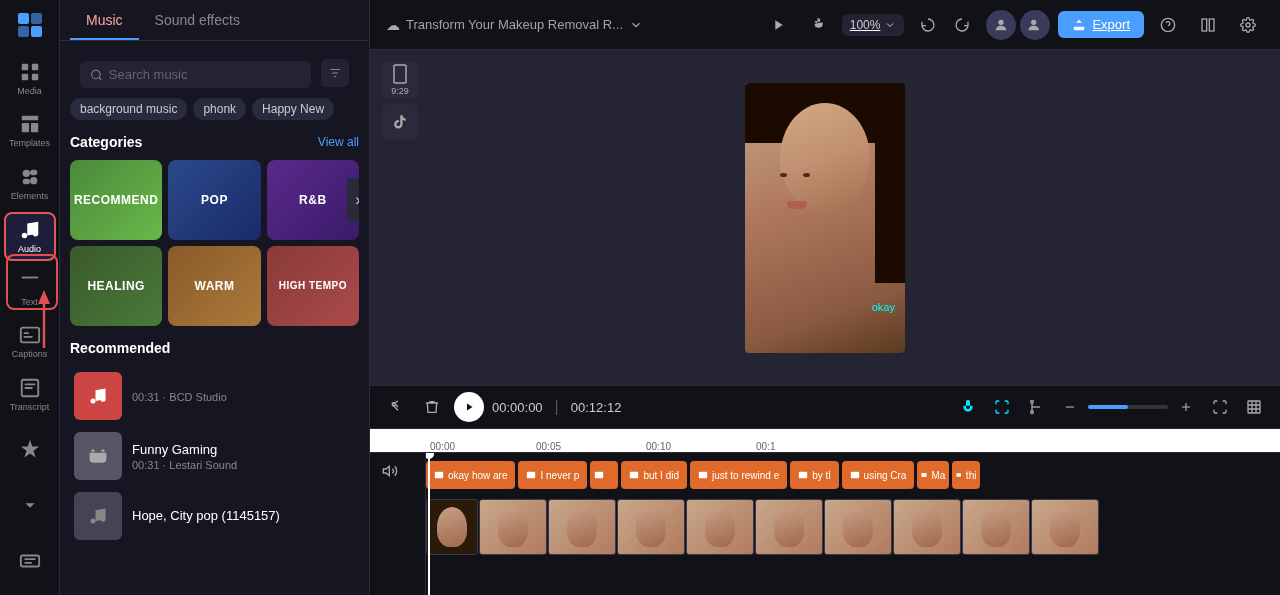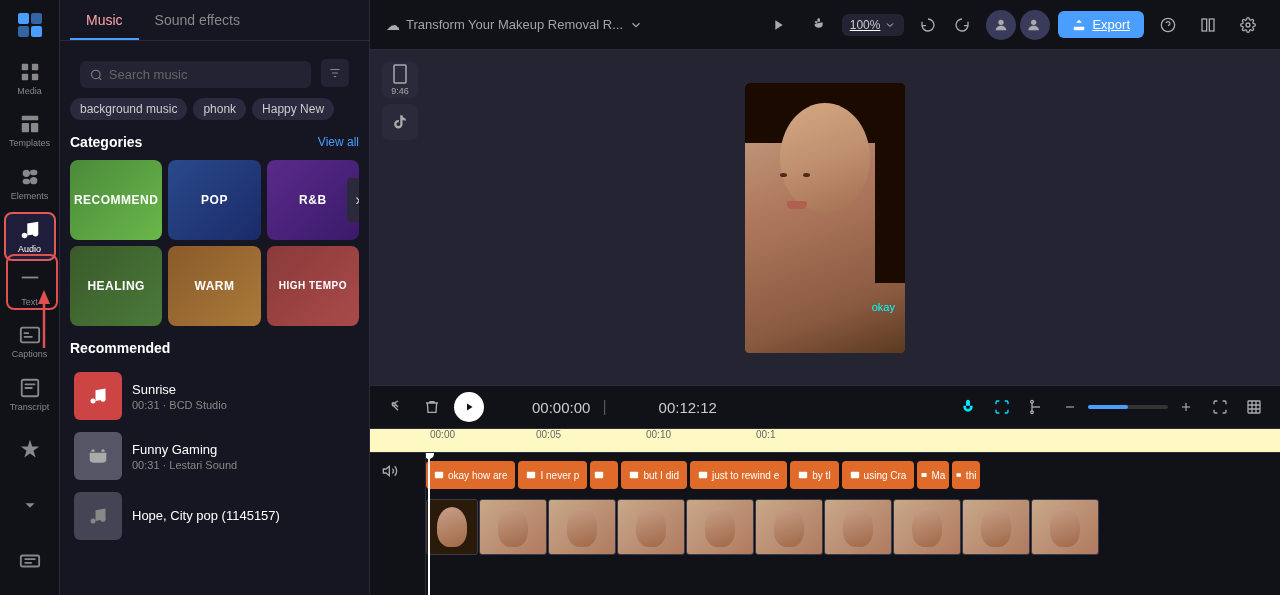--- a/index.html
+++ b/index.html
@@ -270,43 +270,43 @@
       width: 28px; height: 28px;
       background: none; border: none; border-radius: 5px;
       color: #aaa; cursor: pointer; display: flex; align-items: center; justify-content: center;
     }
     .play-btn-circle {
       width: 30px; height: 30px; border-radius: 50%;
       background: #fff; display: flex; align-items: center; justify-content: center;
       cursor: pointer;
     }
     .play-btn-circle svg { color: #111; }
-    .time-display { font-size: 15px; color: #ccc; margin-left: 40px; }
+    .time-display { font-size: 13px; color: #ccc; }
     .time-sep { color: #555; margin: 0 4px; }
     .timeline-right-controls { margin-left: auto; display: flex; align-items: center; gap: 6px; }
     .zoom-timeline { display: flex; align-items: center; gap: 4px; }
     .zoom-track {
       width: 80px; height: 4px; background: #333; border-radius: 2px; position: relative;
     }
     .zoom-thumb {
       width: 50%;
       height: 100%;
       background: #4a9eff;
       border-radius: 2px;
     }
     .fullscreen-btn, .fit-btn {
       width: 28px; height: 28px;
       background: none; border: none; border-radius: 5px;
       color: #aaa; cursor: pointer; display: flex; align-items: center; justify-content: center;
     }
     .timeline-ruler {
       height: 24px;
-      background: #fef9c3;
-      display: flex;
-      align-items: flex-start;
+      background: #ffffff;
+      display: flex;
+      align-items: flex-end;
       padding-left: 56px;
       border-bottom: 1px solid #2a2a3a;
       position: relative;
     }
     .ruler-marks {
       display: flex;
       align-items: center;
       gap: 0;
       font-size: 10px;
       color: #666;
@@ -567,21 +567,20 @@
     </div>
     <div class="music-item">
       <div class="music-thumb" style="background:#cc4444; display:flex; align-items:center; justify-content:center;">
         <svg width="20" height="20" viewBox="0 0 24 24" fill="white">
             <path d="M9 18V5l12-2v13"></path>
             <circle cx="6" cy="18" r="3" fill="white"></circle>
             <circle cx="18" cy="16" r="3" fill="white"></circle>
           </svg>
       </div>
       <div class="music-info">
-        <div class="music-name">Sunrise</div>
         <div class="music-meta">00:31 · BCD Studio</div>
       </div>
     </div>
     <div class="music-item">
       <div class="music-thumb" style="background:#556; display:flex; align-items:center; justify-content:center;">
         <svg width="24" height="20" viewBox="0 0 24 24" fill="#aaa">
             <path d="M4 6c0-1.1.9-2 2-2s2 .9 2 2v1H4V6zm12 0c0-1.1.9-2 2-2s2 .9 2 2v1h-4V6zM2 8h20v8a4 4 0 01-4 4H6a4 4 0 01-4-4V8z"></path>
           </svg>
       </div>
       <div class="music-info">
@@ -689,21 +688,21 @@
 
   <div style="flex:1; display:flex; flex-direction:column; overflow:hidden;">
 
     <div class="canvas-area">
 
       <div class="aspect-selector">
         <div class="aspect-btn">
           <svg width="14" height="20" viewBox="0 0 14 20" fill="none" stroke="currentColor" stroke-width="1.5">
               <rect x="1" y="1" width="12" height="18" rx="1"></rect>
             </svg>
-          <span style="font-size:9px; color:#aaa;">9:46</span>
+          <span style="font-size:9px; color:#aaa;">9:29</span>
         </div>
         <div class="aspect-btn">
           <svg width="16" height="16" viewBox="0 0 24 24" fill="currentColor">
               <path d="M19.59 6.69a4.83 4.83 0 01-3.77-4.25V2h-3.45v13.67a2.89 2.89 0 01-2.88 2.5 2.89 2.89 0 01-2.89-2.89 2.89 2.89 0 012.89-2.89c.28 0 .54.04.79.1V9.01a6.32 6.32 0 00-.79-.05 6.34 6.34 0 00-6.34 6.34 6.34 6.34 0 006.34 6.34 6.34 6.34 0 006.33-6.34V8.69a8.19 8.19 0 004.79 1.52V6.76a4.85 4.85 0 01-1.02-.07z"></path>
             </svg>
         </div>
       </div>
 
       <div class="video-canvas">
         <div class="video-face">

